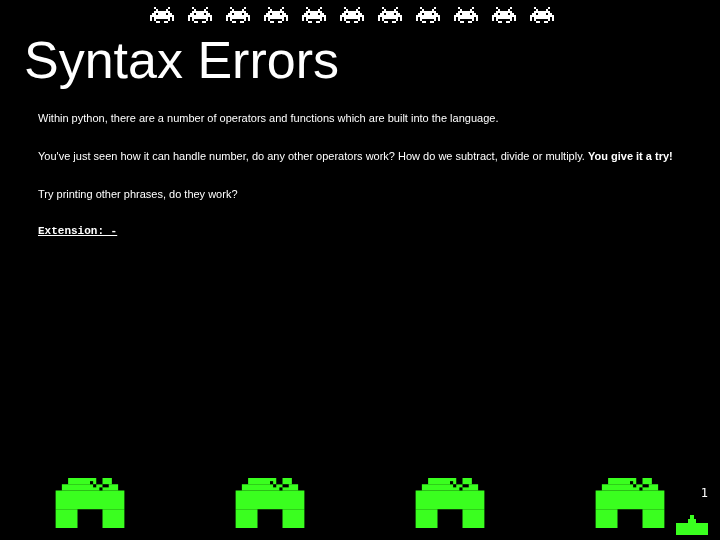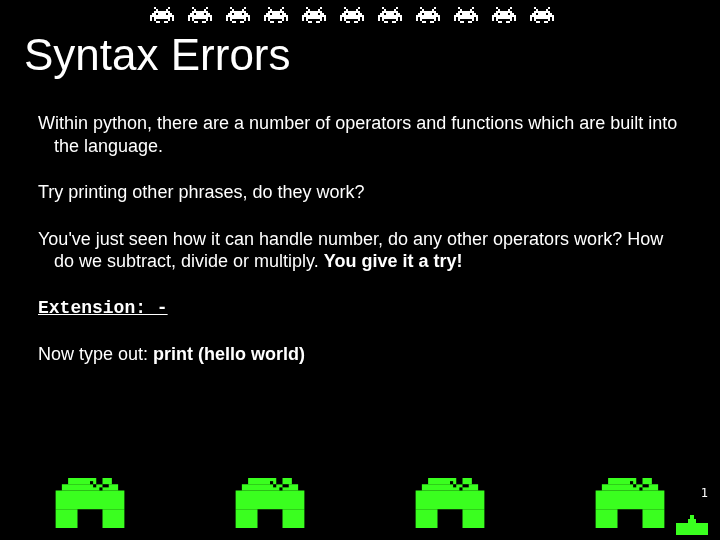--- a/index.html
+++ b/index.html
@@ -17,30 +17,30 @@
     top: 7px;
     left: 150px;
     display: flex;
     gap: 14px;
   }
   .invader svg { display: block; }
   .title {
     position: absolute;
     top: 30px;
     left: 24px;
-    font-size: 44px;
+    font-size: 52px;
     font-weight: 300;
     letter-spacing: 0px;
   }
   .content {
     position: absolute;
     top: 112px;
     left: 38px;
     right: 38px;
-    font-size: 18px;
+    font-size: 11px;
     line-height: 1.25;
   }
   .para { margin-bottom: 24px; }
   .indent-wrap { text-indent: 0; padding-left: 16px; text-indent: -16px; }
   .bold { font-weight: 700; }
   .ext { font-weight: 700; text-decoration: underline; font-family: Liberation Mono, monospace; }
   .line { margin-bottom: 4px; }
   .shield-row {
     position: absolute;
     bottom: 12px;
@@ -332,29 +332,26 @@
           <rect x="7" y="7" width="2" height="1"></rect>
 </g>
       </svg>
     </div>
   </div>
 
 <h1 class="title">Syntax Errors</h1>
 
 <div class="content">
   <p class="para indent-wrap">Within python, there are a number of operators and functions which are built into the language.</p>
-  <p class="para">Try printing other phrases, do they work?</p>
   <p class="para indent-wrap">
     <span>You've just seen how it can handle number, do any other operators work? How do we subtract, divide or multiply. </span><span class="bold">You give it a try!</span>
   </p>
+  <p class="para">Try printing other phrases, do they work?</p>
   <p class="para ext">Extension: -</p>
   <div>
-    <p class="line">
-      <span>Now type out: </span><span class="bold">print (hello world)</span>
-    </p>
   </div>
 </div>
 
 <div class="shield-row">
     <div class="shield">
       <svg width="72" height="50" viewBox="0 0 22 16">
         <g fill="#3aff1f">
 <rect x="4" y="0" width="14" height="2"></rect>
 <rect x="2" y="2" width="18" height="2"></rect>
 <rect x="0" y="4" width="22" height="6"></rect>

